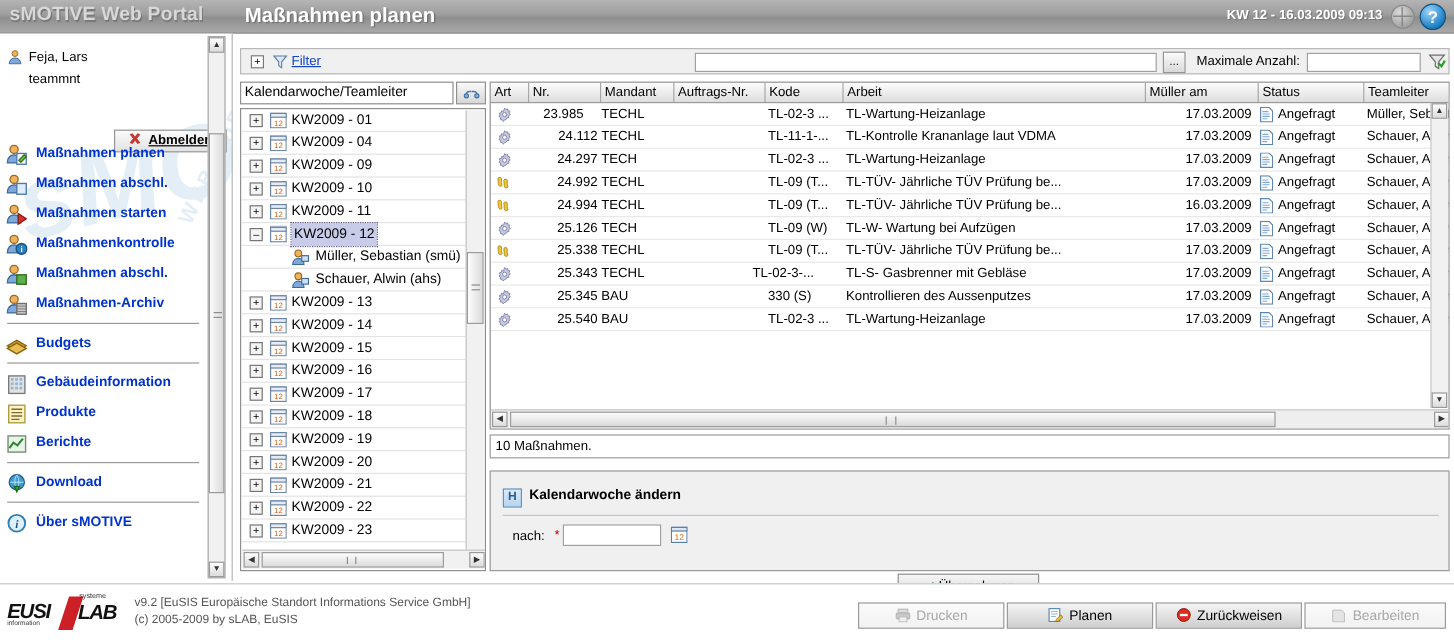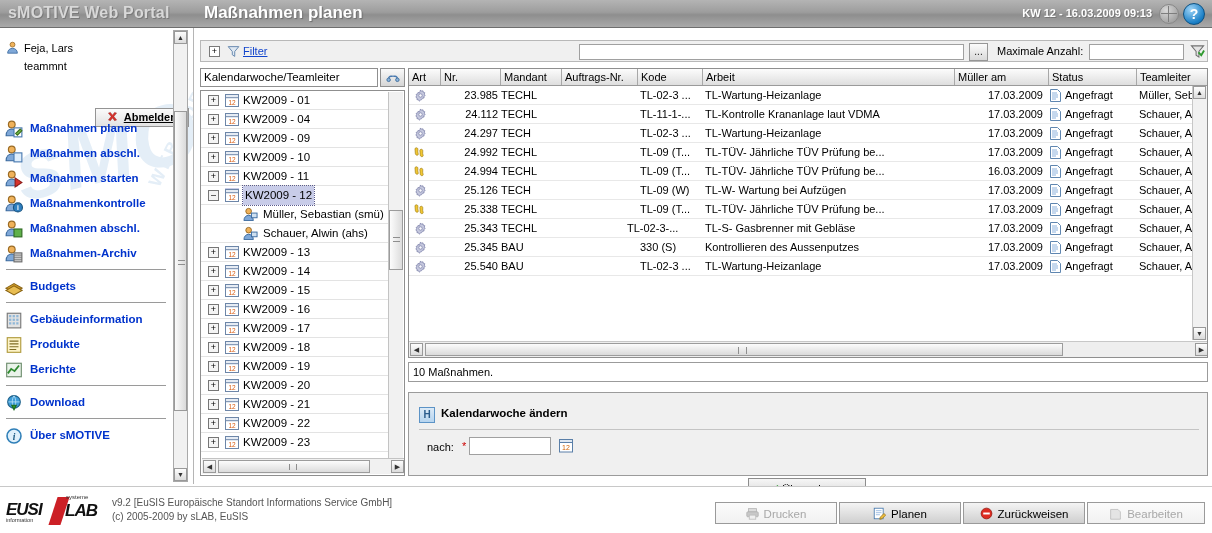--- a/index.html
+++ b/index.html
@@ -733,21 +733,21 @@
         <div class="th" style="left: 728px; width: 135px;">Teamleiter</div>
       </div>
     <div id="table-rows">
         <div class="trow">
           <div class="cell" style="left:0px;width:32px;">
             <svg class="gear-ic" viewBox="0 0 16 16">
               <path d="M8 1.2l1.2 1.5 1.9-.5.4 1.9 1.9.5-.8 1.8 1.2 1.6-1.6 1.1.2 2-1.9.2-1 1.7L8 13.6l-1.5 1.4-1-1.7-1.9-.2.2-2L2.2 10l1.2-1.6-.8-1.8 1.9-.5.4-1.9 1.9.5z" fill="#c5c8de" stroke="#6f74a0" stroke-width=".8"></path>
               <circle cx="8" cy="8" r="2.1" fill="#fbfbfd" stroke="#6f74a0" stroke-width=".8"></circle>
             </svg>
           </div>
-          <div class="cell num" style="left:32px;width:57px;">23.985</div>
+          <div class="cell num" style="left:32px;width:57px;text-align:center;">23.985</div>
           <div class="cell" style="left:92px;width:61px;">TECHL</div>
           <div class="cell" style="left:153px;width:76px;"></div>
           <div class="cell" style="left:231px;width:65px;">TL-02-3 ...</div>
           <div class="cell" style="left:296px;width:252px;">TL-Wartung-Heizanlage</div>
           <div class="cell num" style="left:546px;width:88px;">17.03.2009</div>
           <div class="cell" style="left:641px;width:88px;">
             <svg class="doc-ic" style="left:0" viewBox="0 0 11 13">
               <path d="M0.5 0.5h7l3 3v9h-10z" fill="#fff" stroke="#5f86b0"></path>
               <path d="M2 4h5M2 6h6M2 8h6M2 10h4" stroke="#7fa8d8" stroke-width=".9"></path>
             </svg>

